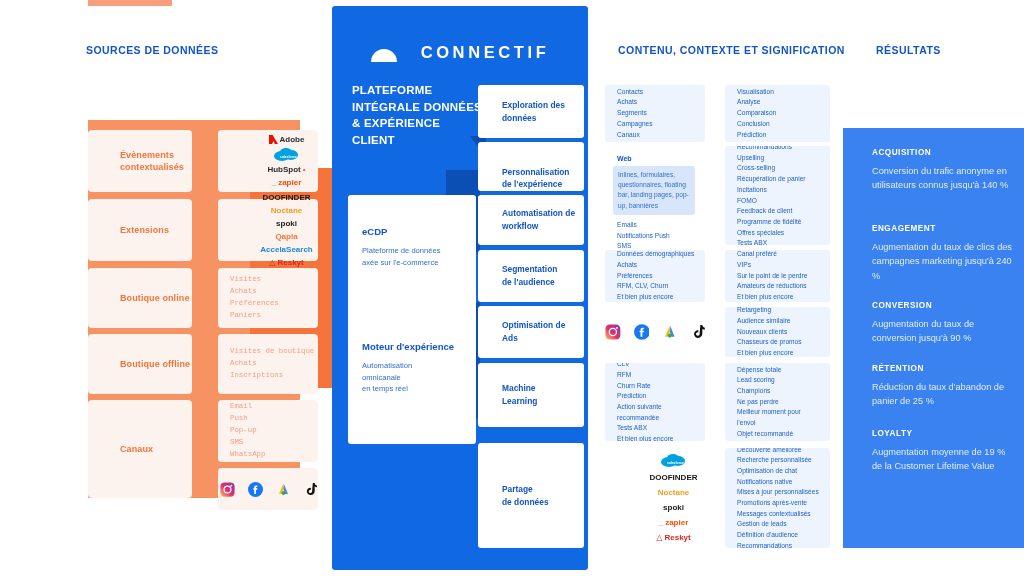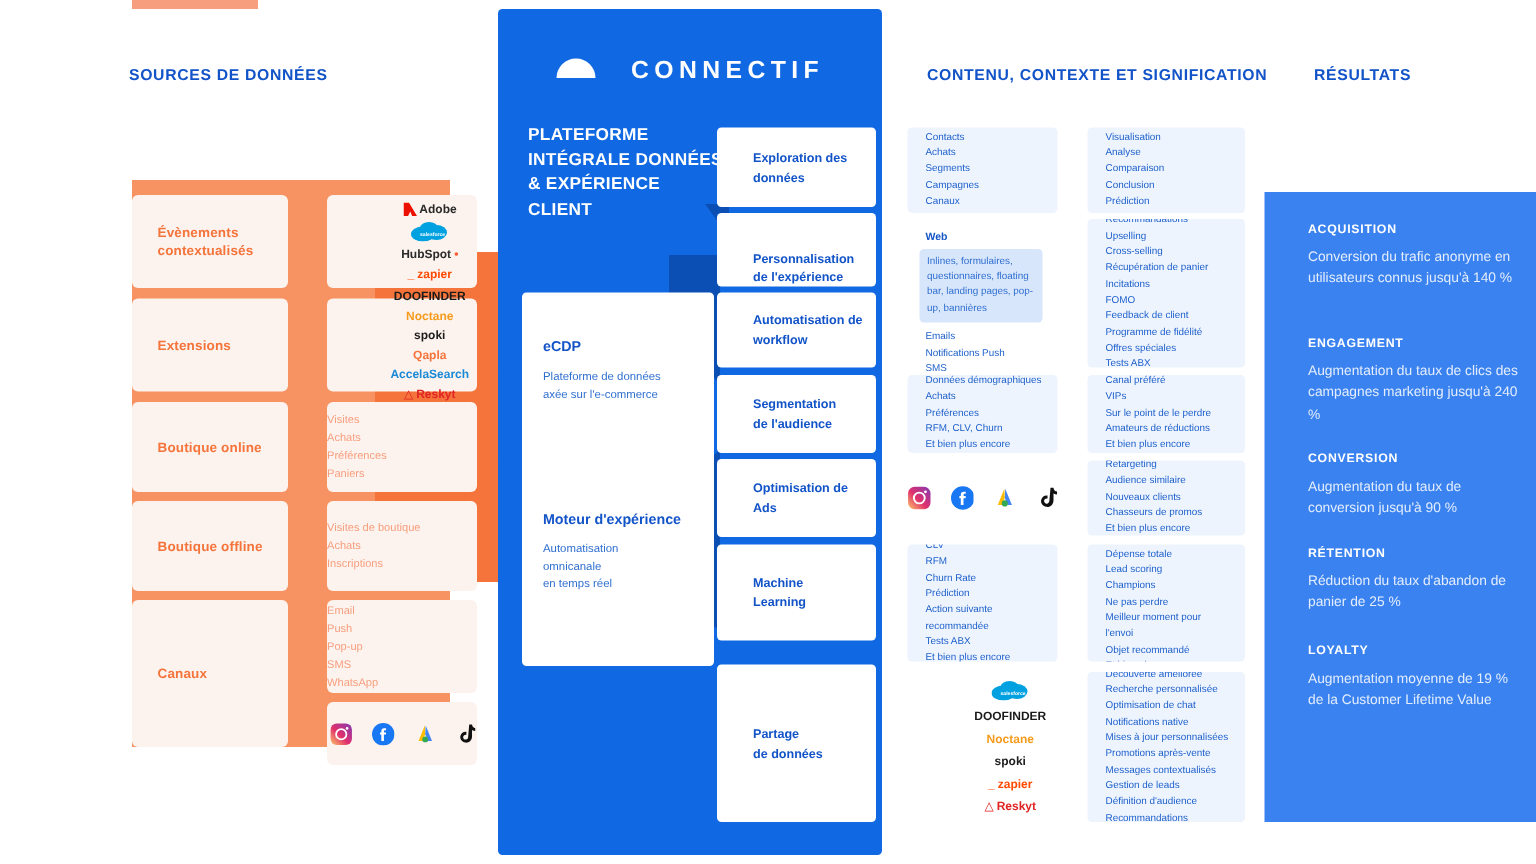--- a/index.html
+++ b/index.html
@@ -32,37 +32,37 @@
     border-left:42px solid #f4743b;
   }
 
   
   .src-card{
     position:absolute;background:#fdf3ee;border-radius:4px;
     display:flex;align-items:center;
   }
   .src-label{
     font-size:9px;color:#f4743b;font-weight:bold;line-height:1.35;
-    padding-left:17px;letter-spacing:.1px;
+    padding-left:32px;letter-spacing:.1px;
   }
   .src-detail{
     position:absolute;background:#fdf3ee;border-radius:4px;
     display:flex;flex-direction:column;justify-content:center;
   }
-  .src-detail .lines{font-size:7.4px;color:#f79e7e;line-height:1.6;}
+  .src-detail .lines{font-size:7.4px;color:#f79e7e;line-height:1.6;padding-left:12px;font-family:Liberation Mono, monospace;}
   .logo-grid{display:flex;flex-wrap:wrap;align-items:center;justify-content:center;gap:4px 8px;padding:4px 6px;}
   .logo{font-size:8px;font-weight:bold;white-space:nowrap;display:inline-flex;align-items:center;gap:2px;margin-left:37px;}
 
   .social-row{display:flex;align-items:center;justify-content:center;gap:13px;}
 
   
   .blue-panel{position:absolute;left:332px;top:6px;width:256px;height:564px;background:#1069e3;border-radius:3px;}
   .logo-connectif{
     position:absolute;left:332px;top:38px;width:256px;height:24px;
-    display:flex;align-items:flex-start;justify-content:center;gap:24px;
+    display:flex;align-items:flex-end;justify-content:center;gap:24px;
   }
   .logo-mark{width:26px;height:14px;position:relative;}
   .logo-mark:before{
     content:"";position:absolute;left:0;bottom:0;width:26px;height:13px;
     border-radius:13px 13px 0 0;background:#ffffff;
   }
   .logo-word{
     color:#fff;font-size:16.5px;font-weight:bold;letter-spacing:3.6px;
   }
   .platform-title{

